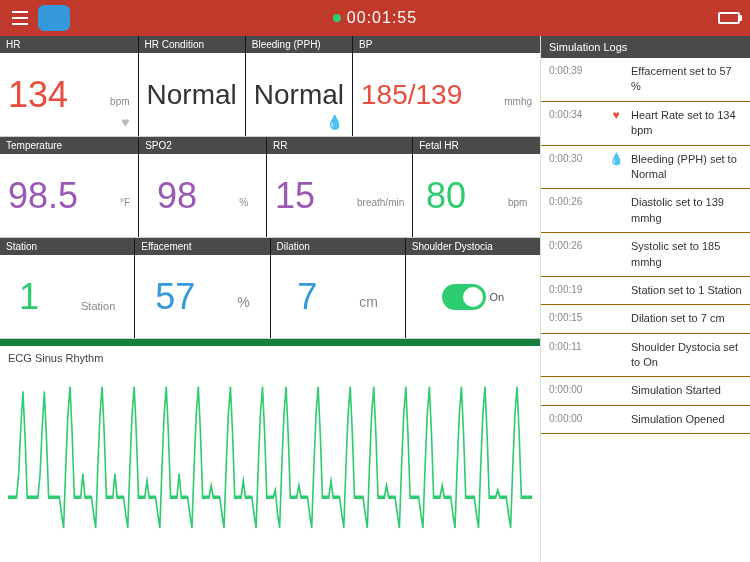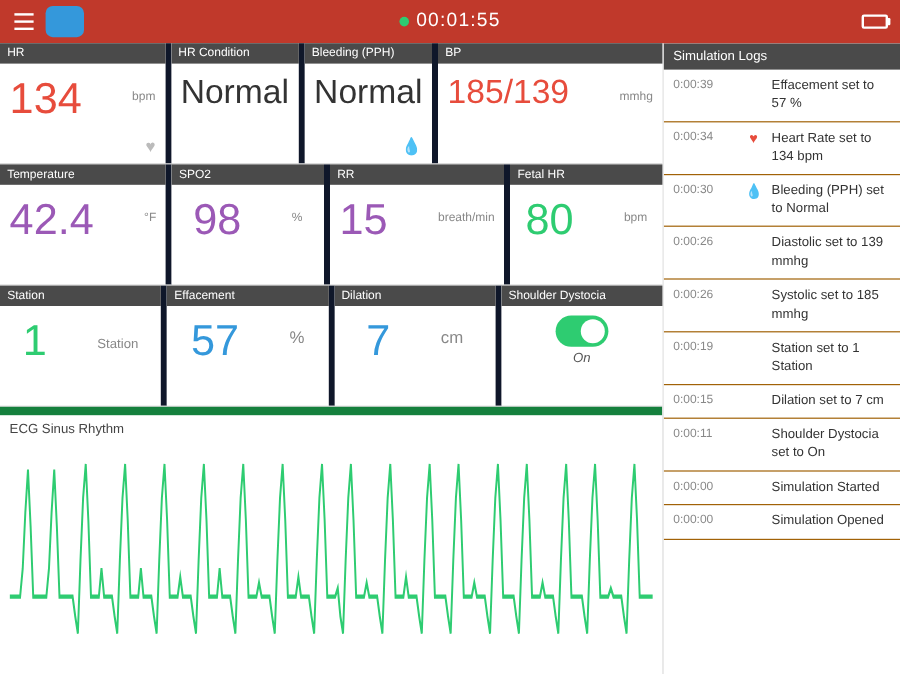--- a/index.html
+++ b/index.html
@@ -85,40 +85,40 @@
     }
 
     .metrics-row {
       display: flex;
       border-bottom: 1px solid #ccc;
     }
 
     .metric-card {
       flex: 1;
       background: white;
-      border-right: 5px solid #0f172a;
+      border-right: 1px solid #0f172a;
       display: flex;
       flex-direction: column;
       min-height: 100px;
       position: relative;
     }
     .metric-card:last-child {
       border-right: none;
     }
     .metric-label {
       background: #4a4a4a;
       color: white;
       font-size: 10px;
       padding: 3px 6px;
       font-weight: 500;
     }
     .metric-value-area {
       flex: 1;
       display: flex;
-      align-items: flex-start;
+      align-items: center;
       justify-content: center;
       padding: 8px;
       position: relative;
       gap: 40px;
     }
     .metric-main-value {
       font-size: 36px;
       font-weight: 300;
     }
     .metric-unit {
@@ -139,24 +139,23 @@
     .val-hr { color: #e74c3c; }
     
     .val-normal { color: #333; font-size: 28px; font-weight: 400; }
     
     .val-station { color: #2ecc71; font-size: 36px; font-weight: 300; }
     .val-station-label { font-size: 11px; color: #888; margin-left: 2px; margin-top: 18px; }
 
     
     .toggle-container {
       display: flex;
-      flex-direction: column;
+      flex-direction: row;
       align-items: center;
       gap: 4px;
-      font-style: italic;
     }
     .toggle-switch {
       width: 44px;
       height: 26px;
       background: #2ecc71;
       border-radius: 13px;
       position: relative;
       cursor: pointer;
     }
     .toggle-switch::after {
@@ -295,21 +294,21 @@
           <span class="metric-unit">mmhg</span>
         </div>
       </div>
     </div>
 
     <div class="metrics-row">
 
       <div class="metric-card">
         <div class="metric-label">Temperature</div>
         <div class="metric-value-area">
-          <span class="metric-main-value" style="color:#9b59b6;">42.4</span>
+          <span class="metric-main-value" style="color:#9b59b6;">98.5</span>
           <span class="metric-unit">°F</span>
         </div>
       </div>
 
       <div class="metric-card">
         <div class="metric-label">SPO2</div>
         <div class="metric-value-area">
           <span class="metric-main-value" style="color:#9b59b6;">98</span>
           <span class="metric-unit">%</span>
         </div>

